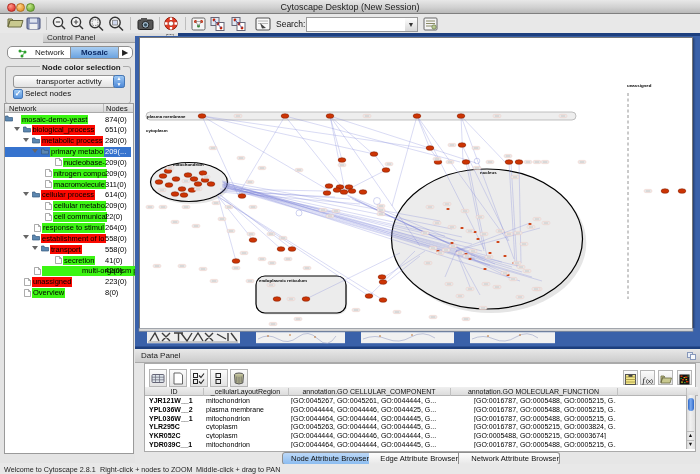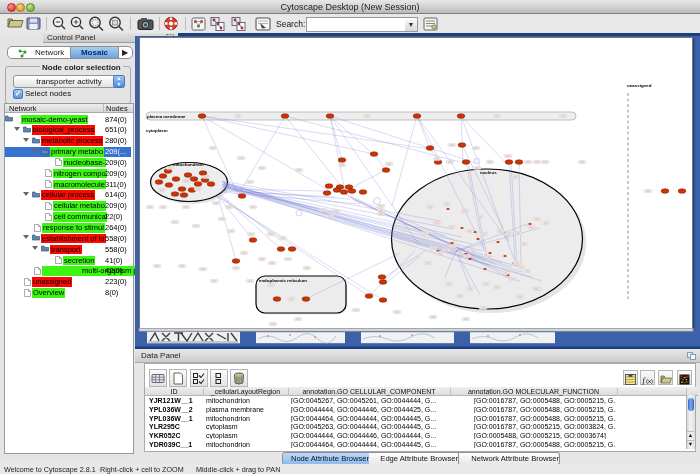--- a/index.html
+++ b/index.html
@@ -875,15 +875,15 @@
 </div>
 
 <div id="bottabs" class="abs">
   <div class="bt" style="left:0;width:86px;border-radius:3px 0 0 3px;background:linear-gradient(#bcd8f8,#8cbdf0);">Node Attribute Browser</div>
   <div class="bt" style="left:87px;width:89px;border-left:none;">Edge Attribute Browser</div>
   <div class="bt" style="left:177px;width:100px;border-left:none;border-radius:0 3px 3px 0;">Network Attribute Browser</div>
 </div>
 
 <div id="statusbar" class="abs">
   <span style="left:4px;">Welcome to Cytoscape 2.8.1</span>
-  <span style="left:100px;">Right-click + cell to ZOOM</span>
+  <span style="left:100px;">Right-click + nodes to ZOOM</span>
   <span style="left:196px;">Middle-click + drag to PAN</span>
 </div>
 
 </body></html>

